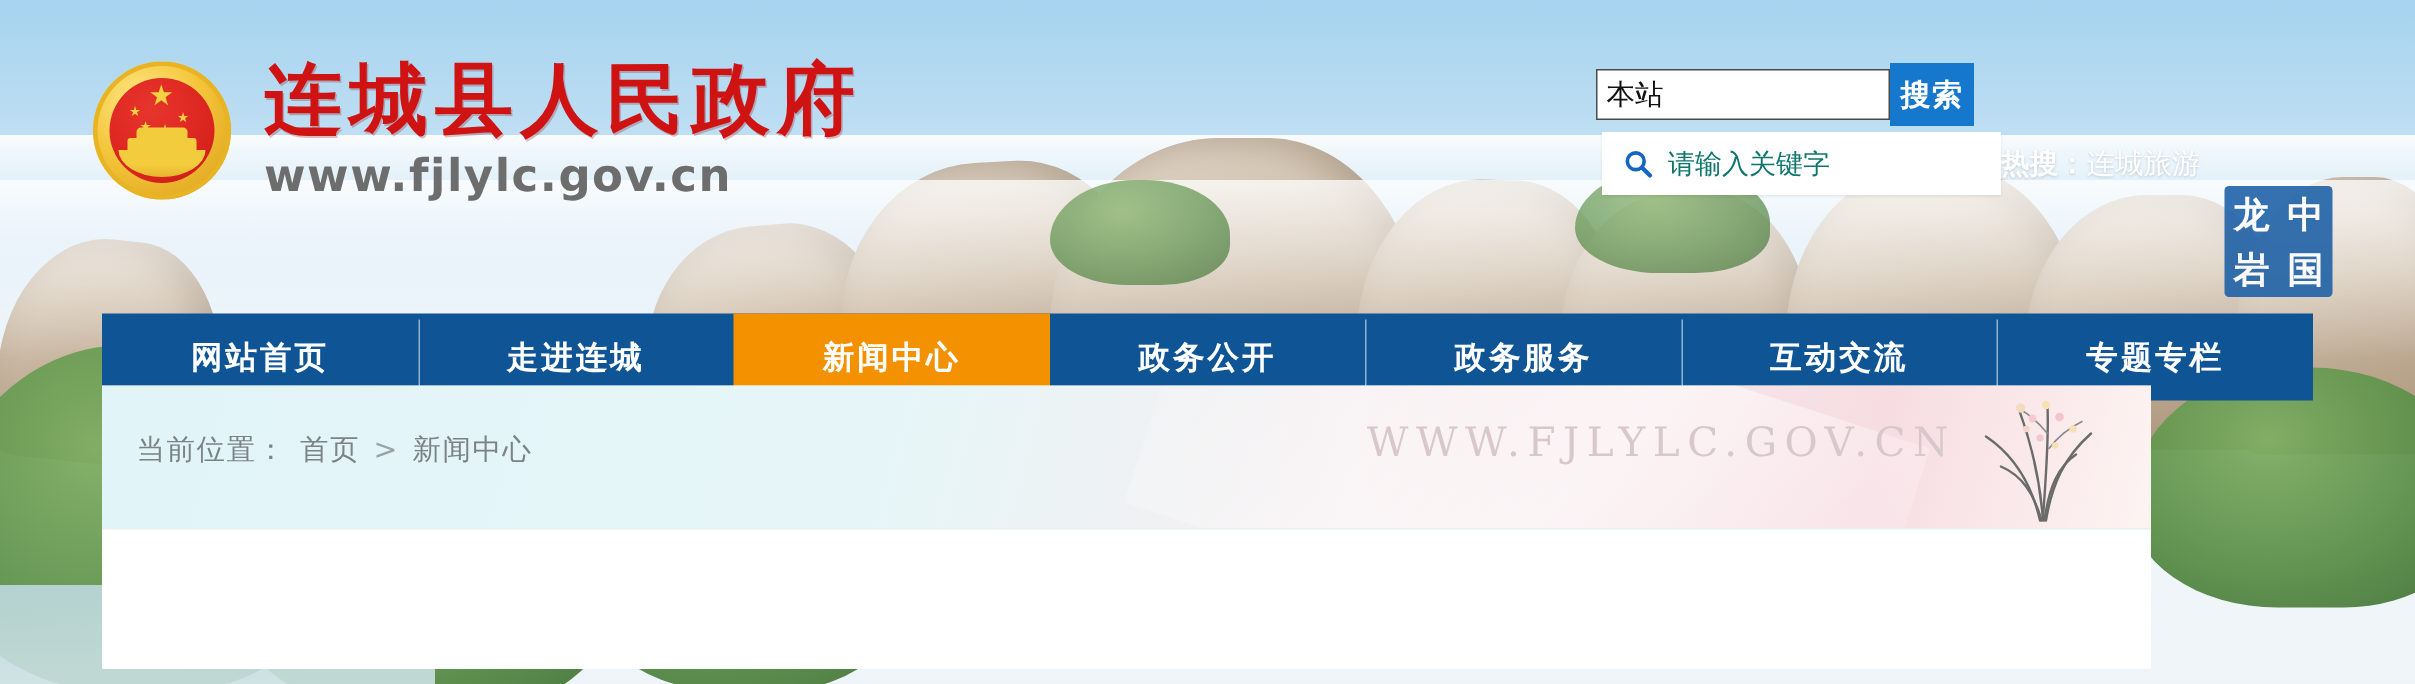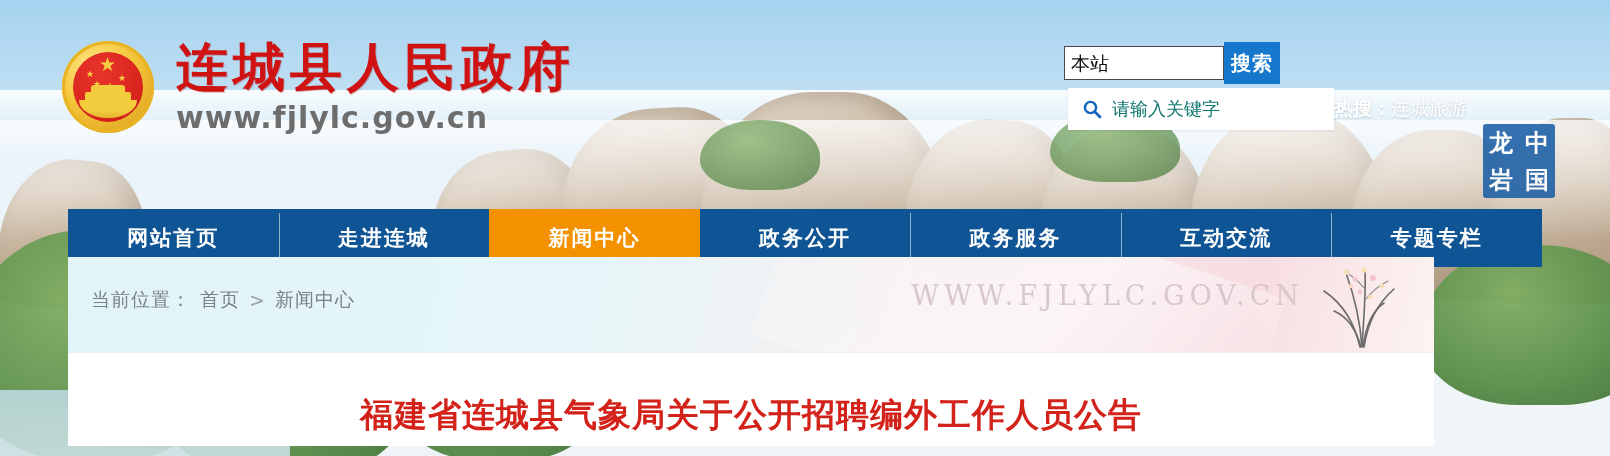--- a/index.html
+++ b/index.html
@@ -180,21 +180,21 @@
 
   
   .search-row {
     position: absolute;
     left: 1064px; top: 46px;
     display: flex;
     align-items: stretch;
     z-index: 6;
   }
   .search-select {
-    width: 160px;
+    width: 196px;
     height: 34px;
     background: #ffffff;
     border: 1px solid #4a4a4a;
     box-sizing: border-box;
     color: #111111;
     font-size: 19px;
     line-height: 32px;
     padding-left: 6px;
     font-family: "DejaVu Sans", "Liberation Sans", sans-serif;
   }
@@ -459,16 +459,15 @@
           <circle cx="53" cy="20" r="2.6" fill="#f4c9cf"></circle>
           <circle cx="62" cy="11" r="2.8" fill="#f7e2b6"></circle>
           <circle cx="71" cy="19" r="2.9" fill="#f3c4cb"></circle>
           <circle cx="80" cy="27" r="2.5" fill="#f6e0b8"></circle>
           <circle cx="58" cy="33" r="2.4" fill="#f2c7cd"></circle>
           <circle cx="68" cy="38" r="2.2" fill="#f6dfb4"></circle>
           <circle cx="49" cy="27" r="2.2" fill="#f4d7c6"></circle>
         </g>
       </svg>
     </div>
-    <div class="article-title">福建省连城县气象局关于公开招聘编外工作人员公告</div>
   </div>
 
 </div>
 
 </body></html>

